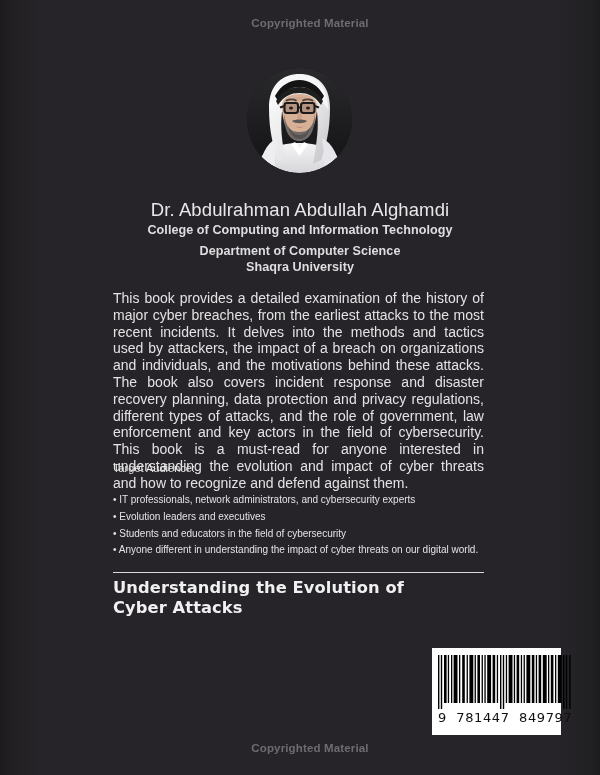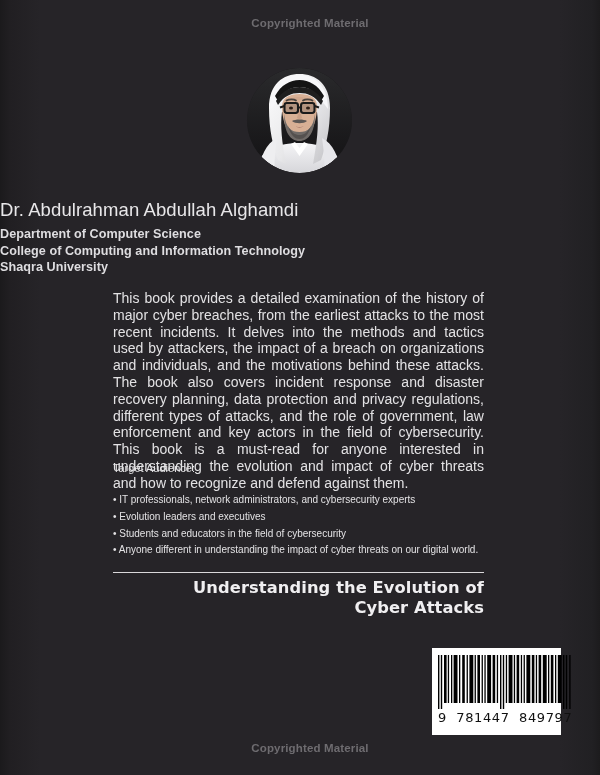--- a/index.html
+++ b/index.html
@@ -58,20 +58,21 @@
     background: #1d1c1e;
   }
   #author-photo svg { display: block; width: 105px; height: 105px; }
 
   
   #author-block {
     position: absolute;
     left: 0;
     top: 198px;
     width: 600px;
+    text-align: center;
   }
   #author-name {
     font-size: 18.5px;
     font-weight: 400;
     color: #e8e7e9;
     letter-spacing: 0.1px;
     line-height: 24px;
   }
   .author-affil {
     font-size: 12.6px;
@@ -132,21 +133,21 @@
     top: 572px;
     width: 371px;
     height: 1px;
     background: #d9d8da;
   }
   #cover-title {
     position: absolute;
     left: 113px;
     top: 578px;
     width: 371px;
-    text-align: right;
+    text-align: left;
     font-family: "DejaVu Sans", sans-serif;
     font-size: 16.3px;
     font-weight: 700;
     line-height: 20px;
     color: #f0eff1;
     letter-spacing: 0.1px;
   }
 
   
   #isbn-barcode {
@@ -255,22 +256,22 @@
         <path d="M30 70 C28 84 27 95 28 105 L12 105 C13 88 19 76 30 70 Z" fill="#eeeef0"></path>
         <path d="M75 70 C77 84 78 95 77 105 L93 105 C92 88 86 76 75 70 Z" fill="#e6e6ea"></path>
 
         <path d="M44 76 L52.5 88 L61 76 L57 74 L52.5 80 L48 74 Z" fill="#ffffff"></path>
       </g>
     </svg>
   </div>
 
   <div id="author-block">
     <div id="author-name">Dr. Abdulrahman Abdullah Alghamdi</div>
+    <div class="author-affil">College of Computing and Information Technology</div>
     <div class="author-affil" id="author-affil-1">Department of Computer Science</div>
-    <div class="author-affil">College of Computing and Information Technology</div>
     <div class="author-affil">Shaqra University</div>
   </div>
 
   <div id="description-block">
     <p id="description-paragraph">This book provides a detailed examination of the history of major cyber breaches, from the earliest attacks to the most recent incidents. It delves into the methods and tactics used by attackers, the impact of a breach on organizations and individuals, and the motivations behind these attacks. The book also covers incident response and disaster recovery planning, data protection and privacy regulations, different types of attacks, and the role of government, law enforcement and key actors in the field of cybersecurity. This book is a must-read for anyone interested in understanding the evolution and impact of cyber threats and how to recognize and defend against them.</p>
   </div>
 
   <div id="target-audience-heading">Target Audience:</div>
 
   <ul id="audience-list">

